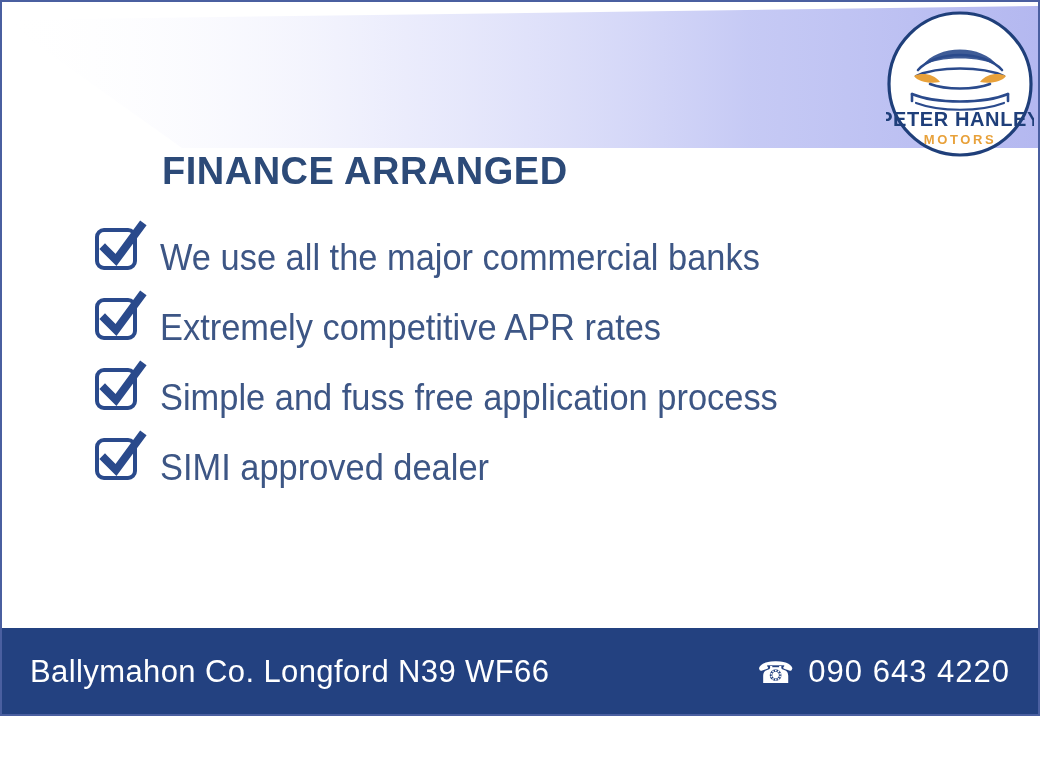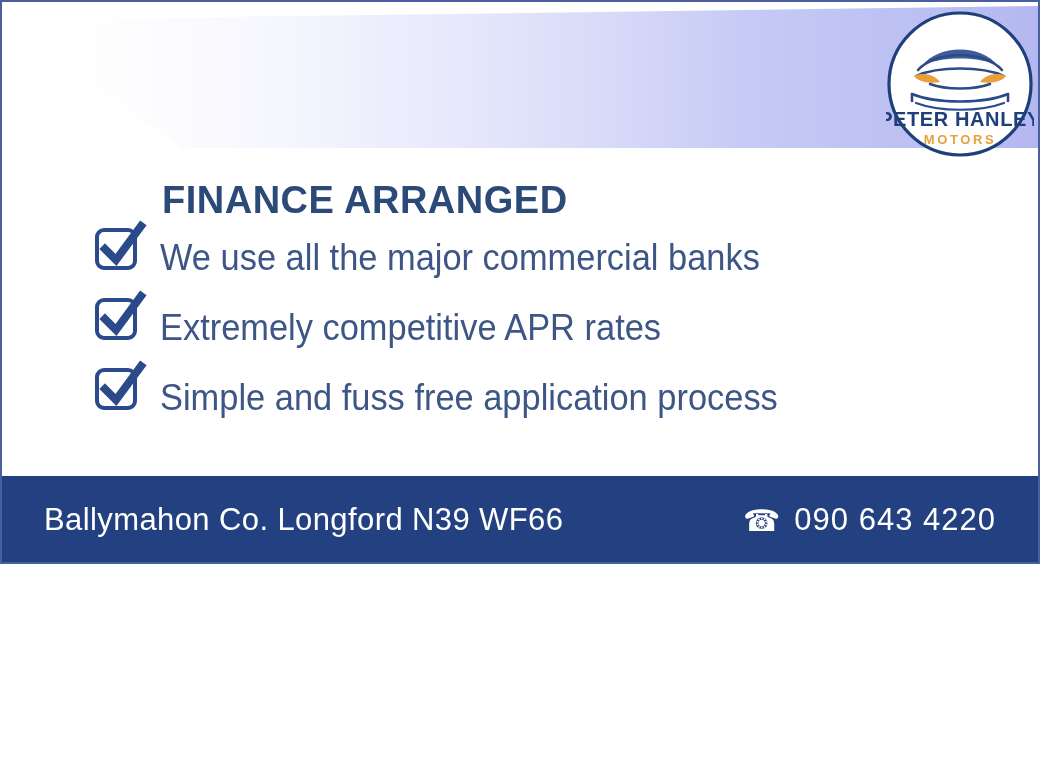--- a/index.html
+++ b/index.html
@@ -8,21 +8,21 @@
     padding: 0;
     background: #ffffff;
   }
   body {
     font-family: "Liberation Sans", sans-serif;
   }
 
   .poster {
     position: relative;
     width: 1040px;
-    height: 564px;
+    height: 716px;
     overflow: hidden;
     background: #ffffff;
     box-sizing: border-box;
     border: 2px solid #4a5fa0;
   }
 
   
   .sweep-wrap {
     position: absolute;
     top: 0;
@@ -53,21 +53,20 @@
   .headline {
     position: absolute;
     left: 160px;
     top: 148px;
     font-size: 38px;
     font-weight: 700;
     letter-spacing: 0.5px;
     color: #2c4a78;
     white-space: nowrap;
     font-family: "Liberation Sans", sans-serif;
-    margin-top: 29px;
   }
 
   
   .checklist {
     position: absolute;
     left: 90px;
     top: 206px;
     width: 900px;
   }
   .check-row {
@@ -97,21 +96,21 @@
   
   .footer {
     position: absolute;
     left: -2px;
     right: -2px;
     bottom: -2px;
     height: 88px;
     background: #234180;
     display: flex;
     align-items: center;
-    padding: 0 44px;
+    padding: 0 30px;
     box-sizing: border-box;
   }
   .footer-address {
     color: #ffffff;
     font-size: 31px;
     letter-spacing: 0.4px;
     font-weight: 400;
     white-space: nowrap;
     font-family: "Liberation Sans", sans-serif;
   }
@@ -203,20 +202,27 @@
     </div>
 
     <div class="check-row">
       <svg class="check-icon" viewBox="0 0 56 56">
         <rect x="5" y="10" width="38" height="38" rx="7" ry="7" fill="none" stroke="#2a4a8c" stroke-width="4"></rect>
         <path d="M13 29 L 24 40 L 49 6" fill="none" stroke="#2a4a8c" stroke-width="8" stroke-linecap="square" stroke-linejoin="miter"></path>
       </svg>
       <div class="check-label">Simple and fuss free application process</div>
     </div>
 
+    <div class="check-row">
+      <svg class="check-icon" viewBox="0 0 56 56">
+        <rect x="5" y="10" width="38" height="38" rx="7" ry="7" fill="none" stroke="#2a4a8c" stroke-width="4"></rect>
+        <path d="M13 29 L 24 40 L 49 6" fill="none" stroke="#2a4a8c" stroke-width="8" stroke-linecap="square" stroke-linejoin="miter"></path>
+      </svg>
+      <div class="check-label">SIMI approved dealer</div>
+    </div>
 
   </div>
 
   <div class="footer">
     <div class="footer-address">Ballymahon Co. Longford N39 WF66</div>
     <div class="footer-spacer"></div>
     <div class="footer-phone">
       <span class="phone-icon">☎</span>
       <span class="phone-number">090 643 4220</span>
     </div>

